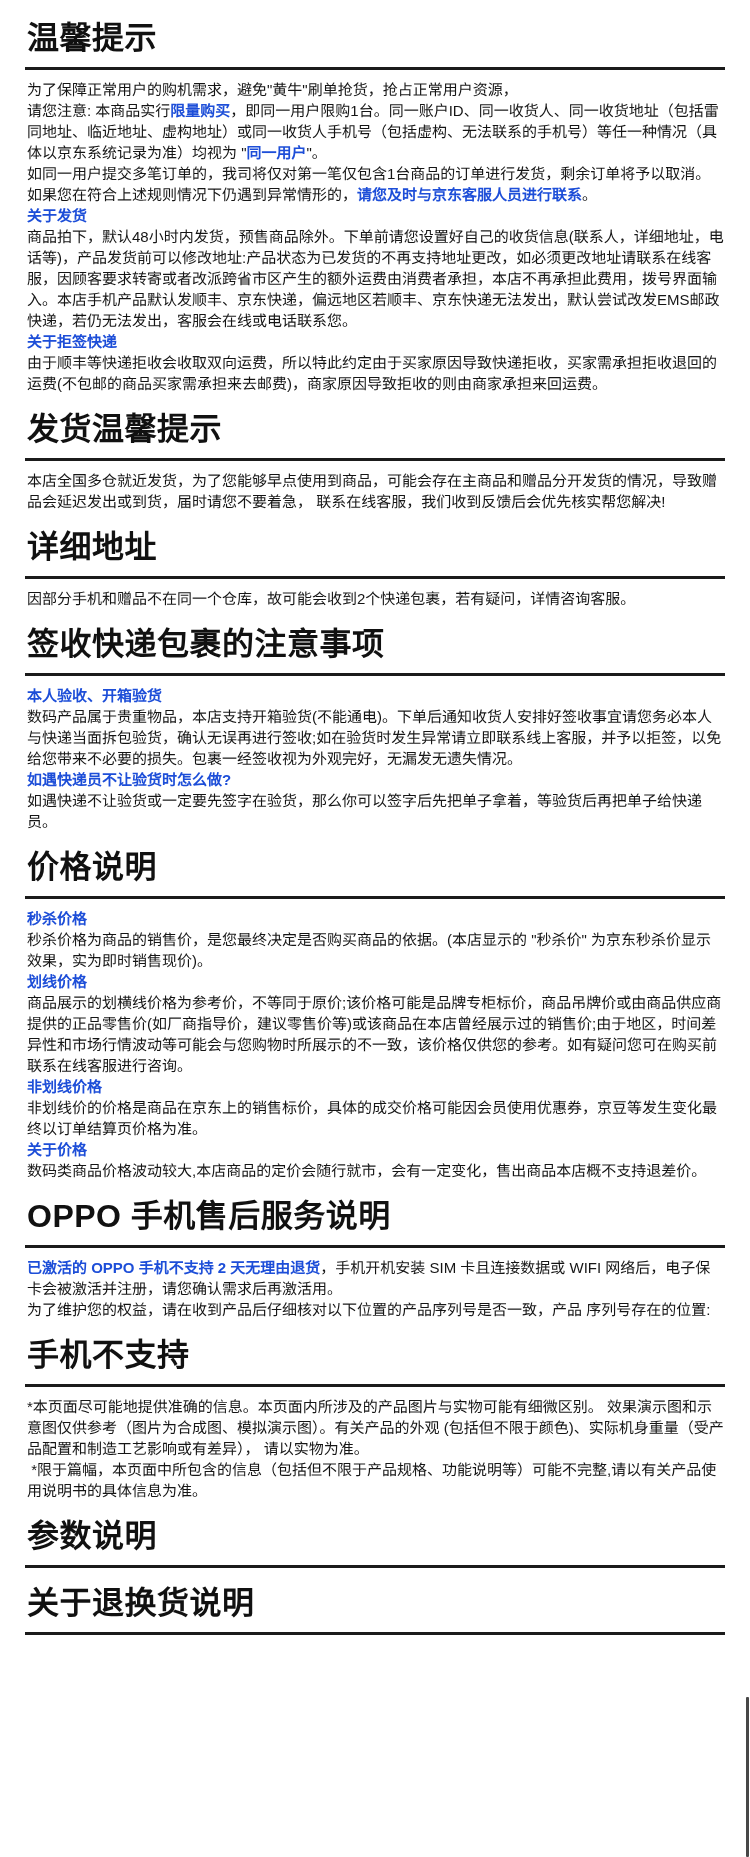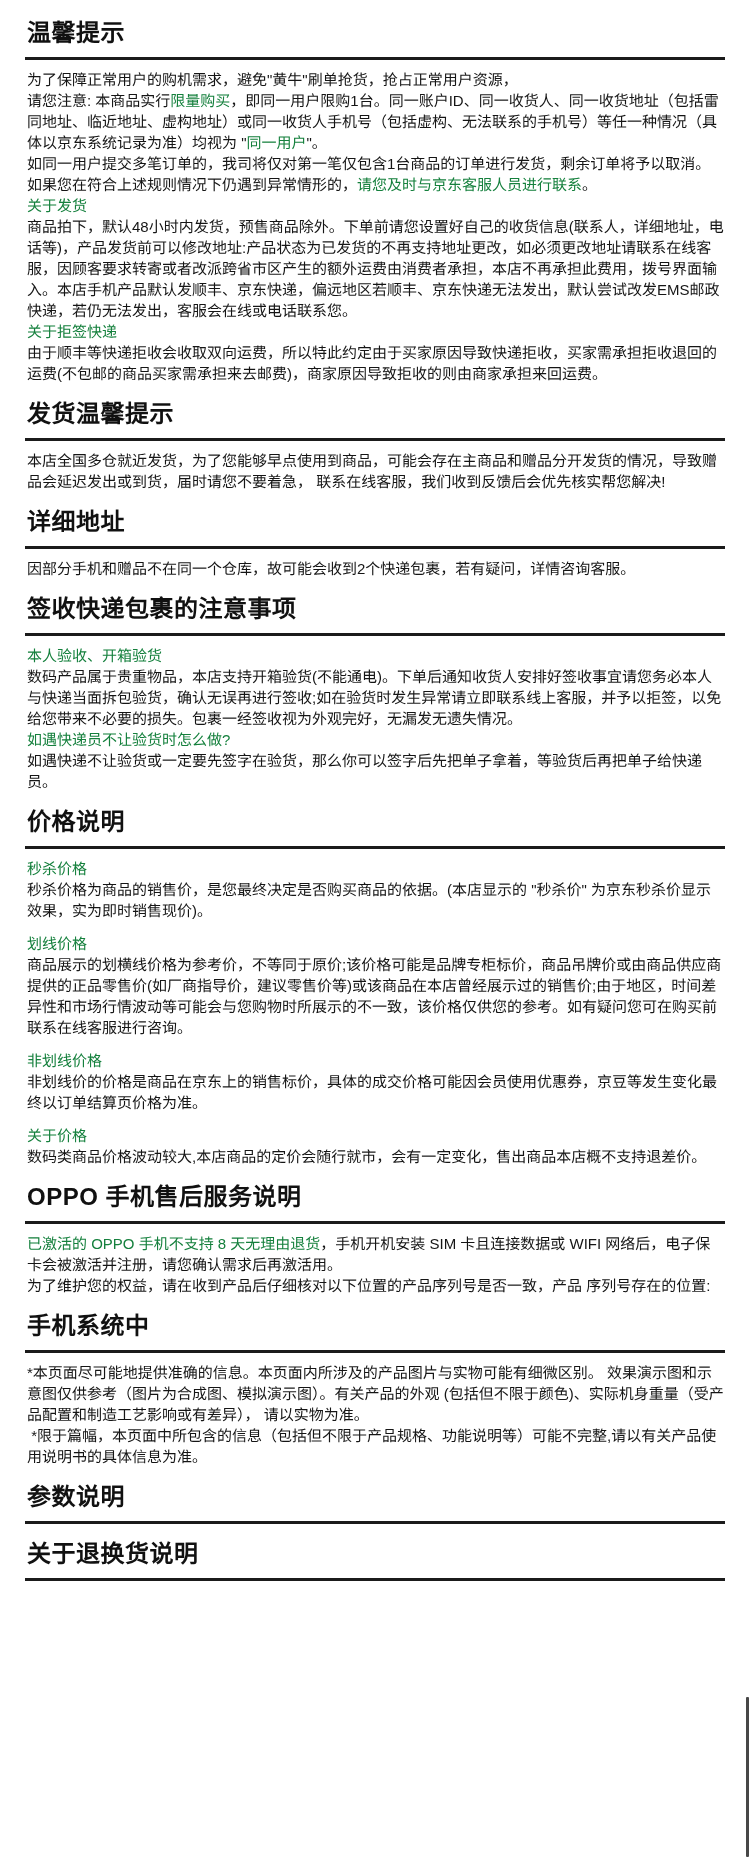--- a/index.html
+++ b/index.html
@@ -13,41 +13,41 @@
     position:relative;
     width:750px;
     height:1857px;
     overflow:hidden;
     box-sizing:border-box;
     padding:16px 25px 30px 25px;
     background:#ffffff;
   }
   section{display:block;}
   .sec-heading{
-    font-size:24px;
+    font-size:32px;
     line-height:1.25;
     font-weight:600;
     letter-spacing:0.5px;
     margin:15px 0 0 0;
     padding:0 0 9px 2px;
     border-bottom:3px solid #1b1b1b;
     color:#111111;
   }
   section:first-child .sec-heading{margin-top:2px;}
   .para{
     font-size:15px;
     line-height:21px;
     margin:0;
     padding:0 0 0 2px;
     white-space:pre-wrap;
     color:#151515;
   }
   .sec-heading + .para{margin-top:9px;}
-  .para.gap{margin-top:12px;}
-  .para b{font-weight:normal;color:#15803d;}
+  .para.gap{margin-top:0;}
+  .para b{font-weight:bold;color:#1d4ed8;}
   .scroll-thumb{
     position:absolute;
     right:1px;
     width:3px;
     background:#474747;
     border-radius:1px;
   }
 </style>
 </head>
 <body>
@@ -88,25 +88,25 @@
         <p class="para"><span>秒杀价格为商品的销售价，是您最终决定是否购买商品的依据。(本店显示的 "秒杀价" 为京东秒杀价显示效果，实为即时销售现价)。</span></p>
         <p class="para gap"><b>划线价格</b></p>
         <p class="para"><span>商品展示的划横线价格为参考价，不等同于原价;该价格可能是品牌专柜标价，商品吊牌价或由商品供应商提供的正品零售价(如厂商指导价，建议零售价等)或该商品在本店曾经展示过的销售价;由于地区，时间差异性和市场行情波动等可能会与您购物时所展示的不一致，该价格仅供您的参考。如有疑问您可在购买前联系在线客服进行咨询。</span></p>
         <p class="para gap"><b>非划线价格</b></p>
         <p class="para"><span>非划线价的价格是商品在京东上的销售标价，具体的成交价格可能因会员使用优惠券，京豆等发生变化最终以订单结算页价格为准。</span></p>
         <p class="para gap"><b>关于价格</b></p>
         <p class="para"><span>数码类商品价格波动较大,本店商品的定价会随行就市，会有一定变化，售出商品本店概不支持退差价。</span></p>
       </section>
       <section>
         <h2 class="sec-heading">OPPO 手机售后服务说明</h2>
-        <p class="para"><b>已激活的 OPPO 手机不支持 8 天无理由退货</b><span>，手机开机安装 SIM 卡且连接数据或 WIFI 网络后，电子保卡会被激活并注册，请您确认需求后再激活用。</span></p>
+        <p class="para"><b>已激活的 OPPO 手机不支持 2 天无理由退货</b><span>，手机开机安装 SIM 卡且连接数据或 WIFI 网络后，电子保卡会被激活并注册，请您确认需求后再激活用。</span></p>
         <p class="para"><span>为了维护您的权益，请在收到产品后仔细核对以下位置的产品序列号是否一致，产品 序列号存在的位置:</span></p>
       </section>
       <section>
-        <h2 class="sec-heading">手机系统中</h2>
+        <h2 class="sec-heading">手机不支持</h2>
         <p class="para"><span>*本页面尽可能地提供准确的信息。本页面内所涉及的产品图片与实物可能有细微区别。 效果演示图和示意图仅供参考（图片为合成图、模拟演示图）。有关产品的外观 (包括但不限于颜色)、实际机身重量（受产品配置和制造工艺影响或有差异）， 请以实物为准。</span></p>
         <p class="para"><span> *限于篇幅，本页面中所包含的信息（包括但不限于产品规格、功能说明等）可能不完整,请以有关产品使用说明书的具体信息为准。</span></p>
       </section>
       <section>
         <h2 class="sec-heading">参数说明</h2>
       </section>
       <section>
         <h2 class="sec-heading">关于退换货说明</h2>
       </section>
     </div>

